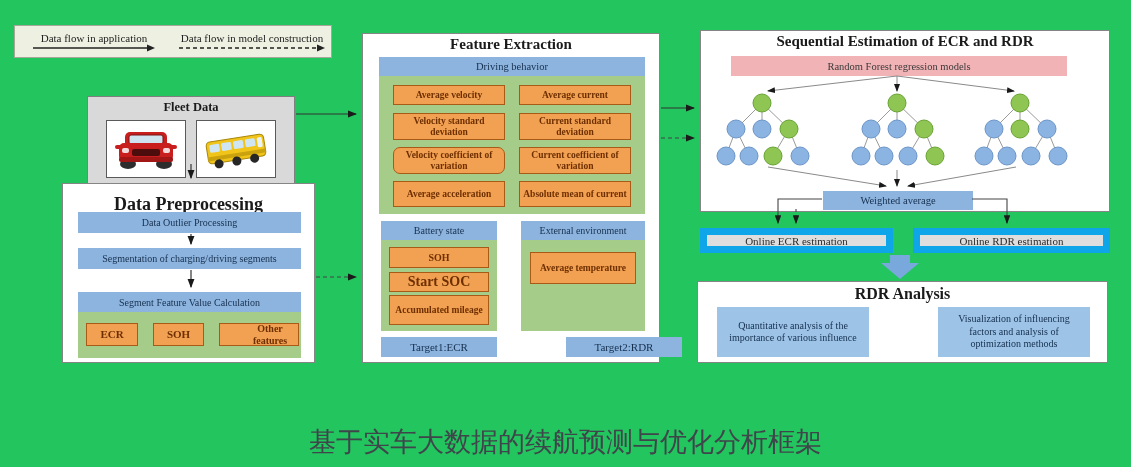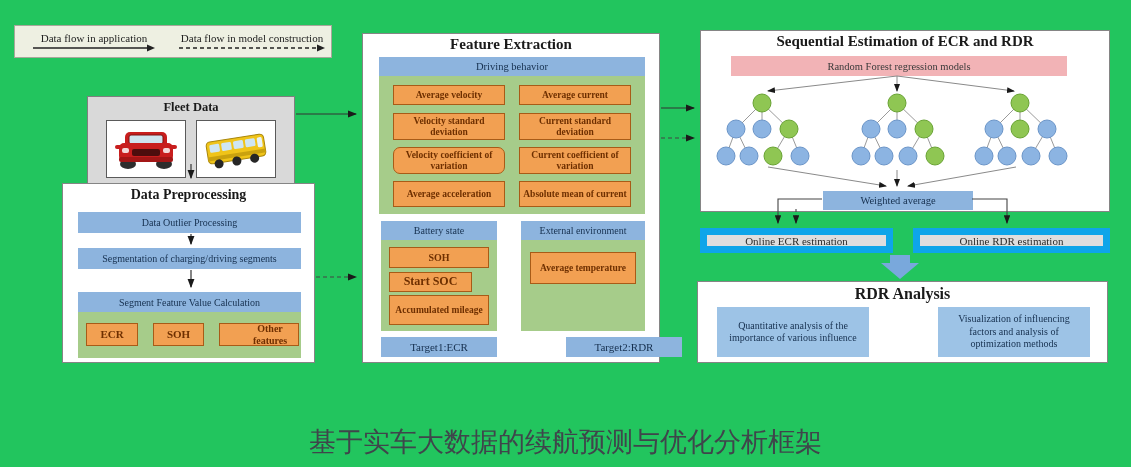--- a/index.html
+++ b/index.html
@@ -83,21 +83,21 @@
             <circle cx="14" cy="35" r="4.5" fill="#262626"></circle>
             <circle cx="32" cy="35" r="4.5" fill="#262626"></circle>
             <circle cx="50" cy="35" r="4.5" fill="#262626"></circle>
           </g>
         </svg>
       </div>
     </div>
   </div>
 
   <div class="abs panel" style="left:62px;top:183px;width:253px;height:180px;">
-    <div class="ttl" style="font-size:14px;margin-top:3px;">Data Preprocessing</div>
+    <div class="ttl" style="font-size:18px;margin-top:10px;">Data Preprocessing</div>
     <div class="abs bluebar" style="left:15px;top:28px;width:223px;height:21px;">Data Outlier Processing</div>
     <div class="abs bluebar" style="left:15px;top:64px;width:223px;height:21px;">Segmentation of charging/driving segments</div>
     <div class="abs bluebar" style="left:15px;top:108px;width:223px;height:20px;">Segment Feature Value Calculation</div>
     <div class="abs greenpad" style="left:15px;top:128px;width:223px;height:46px;">
       <div class="abs orange" style="left:8px;top:11px;width:52px;height:23px;font-size:11px;">ECR</div>
       <div class="abs orange" style="left:75px;top:11px;width:51px;height:23px;font-size:11px;">SOH</div>
       <div class="abs orange" style="left:141px;top:11px;width:80px;height:23px;font-size:10px;padding-left:24px;">Other features</div>
     </div>
   </div>
 
@@ -110,21 +110,21 @@
       <div class="abs orange" style="left:14px;top:37px;width:112px;height:27px;">Velocity standard deviation</div>
       <div class="abs orange" style="left:140px;top:37px;width:112px;height:27px;">Current standard deviation</div>
       <div class="abs orange" style="left:14px;top:71px;width:112px;height:27px;border-radius:7px;">Velocity coefficient of variation</div>
       <div class="abs orange" style="left:140px;top:71px;width:112px;height:27px;">Current coefficient of variation</div>
       <div class="abs orange" style="left:14px;top:105px;width:112px;height:26px;">Average acceleration</div>
       <div class="abs orange" style="left:140px;top:105px;width:112px;height:26px;">Absolute mean of current</div>
     </div>
     <div class="abs bluebar" style="left:18px;top:187px;width:116px;height:19px;">Battery state</div>
     <div class="abs greenpad" style="left:18px;top:206px;width:116px;height:91px;">
       <div class="abs orange" style="left:8px;top:7px;width:100px;height:21px;font-size:10px;">SOH</div>
-      <div class="abs orange" style="left:8px;top:32px;width:83px;height:20px;font-size:12px;">Start SOC</div>
+      <div class="abs orange" style="left:8px;top:32px;width:100px;height:20px;font-size:14px;">Start SOC</div>
       <div class="abs orange" style="left:8px;top:55px;width:100px;height:30px;">Accumulated mileage</div>
     </div>
     <div class="abs bluebar" style="left:158px;top:187px;width:124px;height:19px;">External environment</div>
     <div class="abs greenpad" style="left:158px;top:206px;width:124px;height:91px;">
       <div class="abs orange" style="left:9px;top:12px;width:106px;height:32px;">Average temperature</div>
     </div>
     <div class="abs bluebar" style="left:18px;top:303px;width:116px;height:20px;font-size:11px;">Target1:ECR</div>
     <div class="abs bluebar" style="left:158px;top:303px;width:116px;height:20px;font-size:11px;margin-left:45px;">Target2:RDR</div>
   </div>
 

